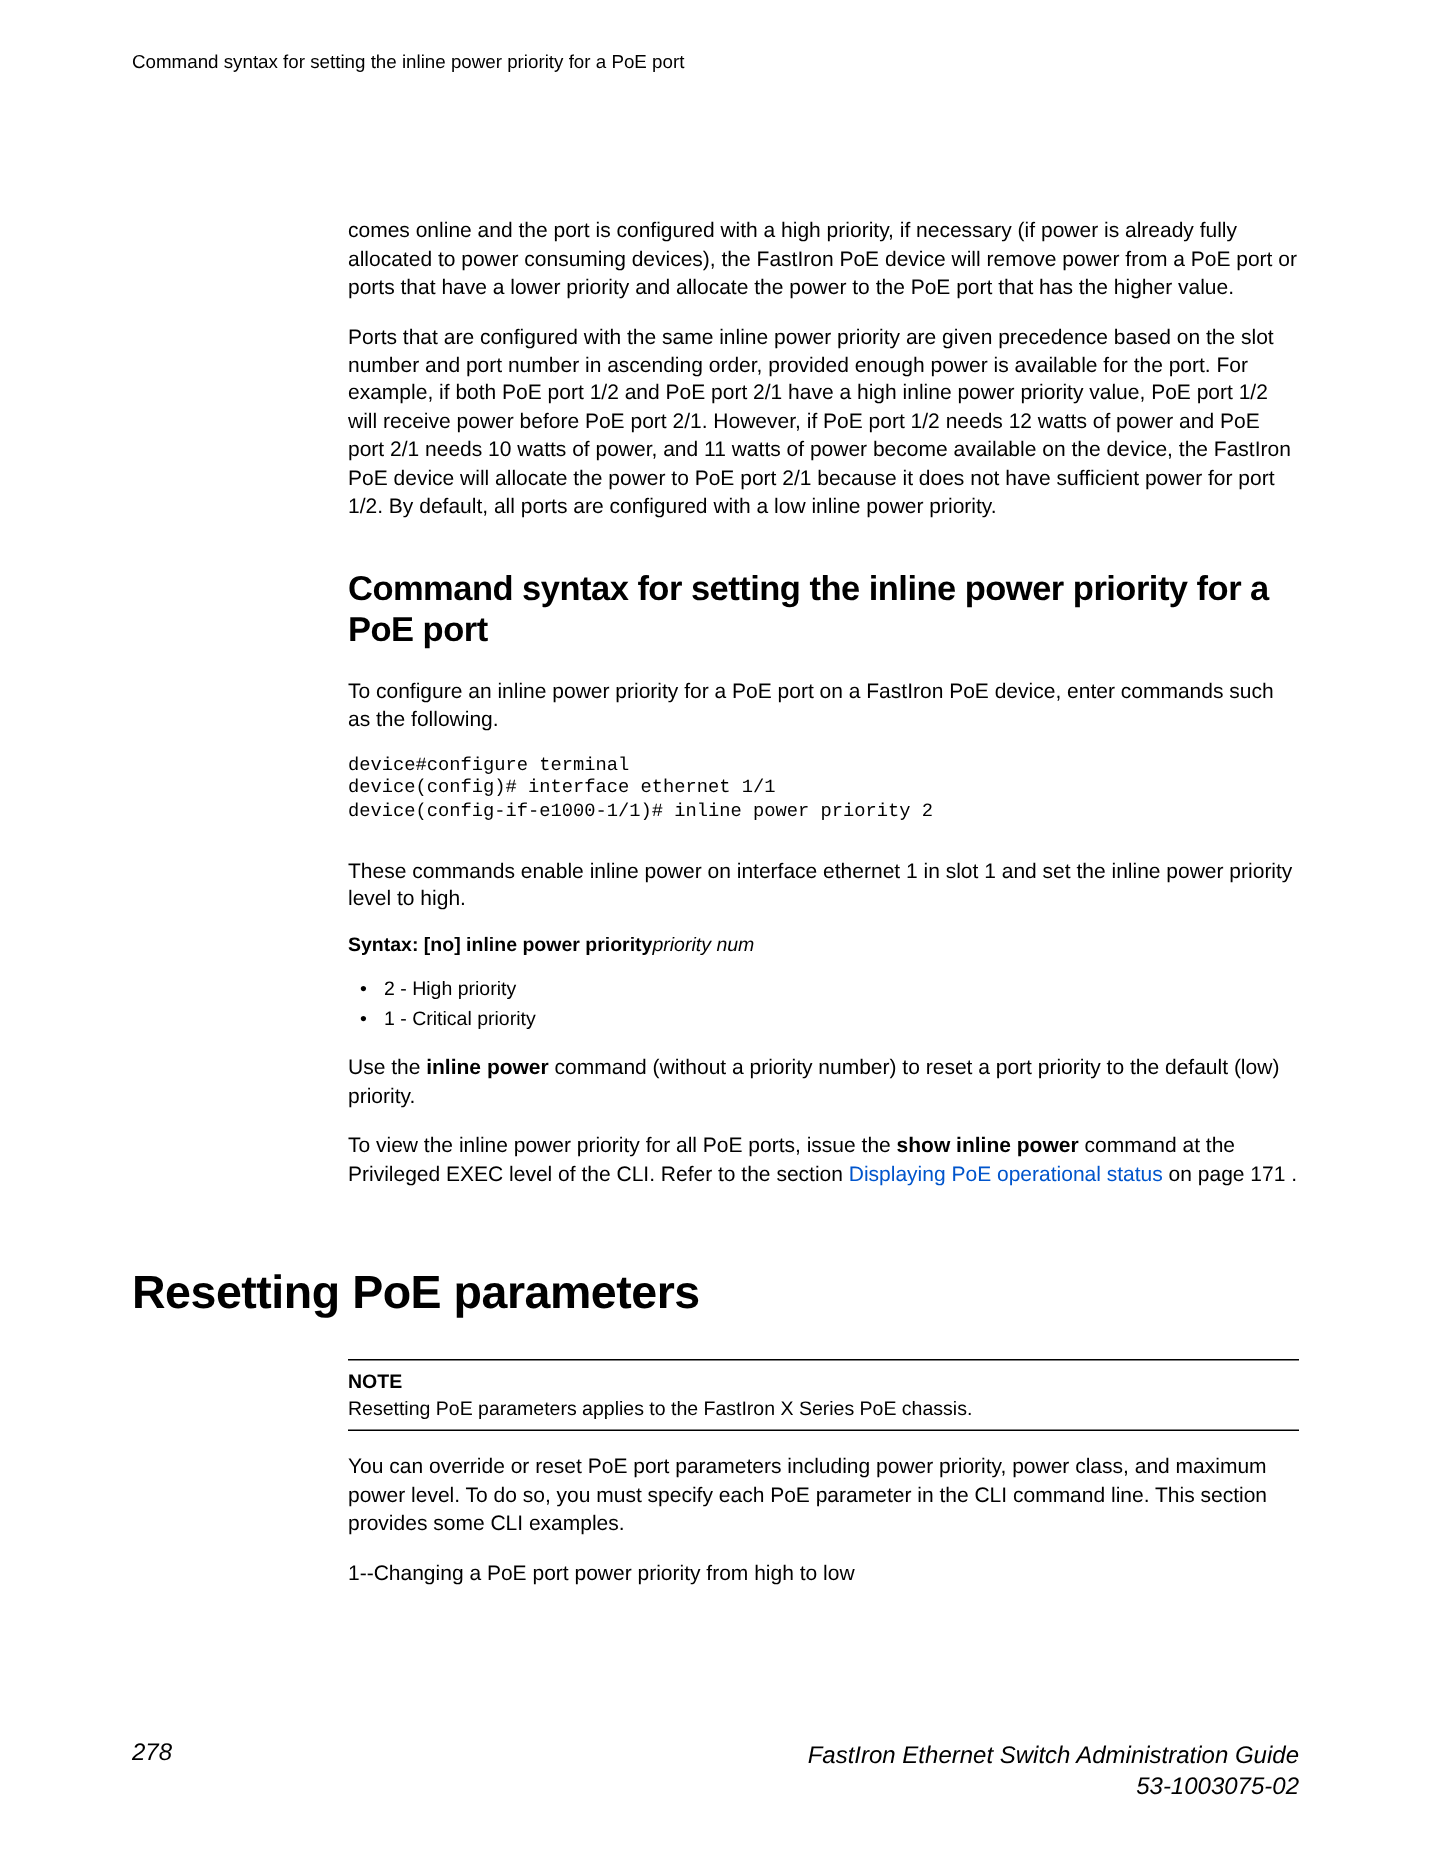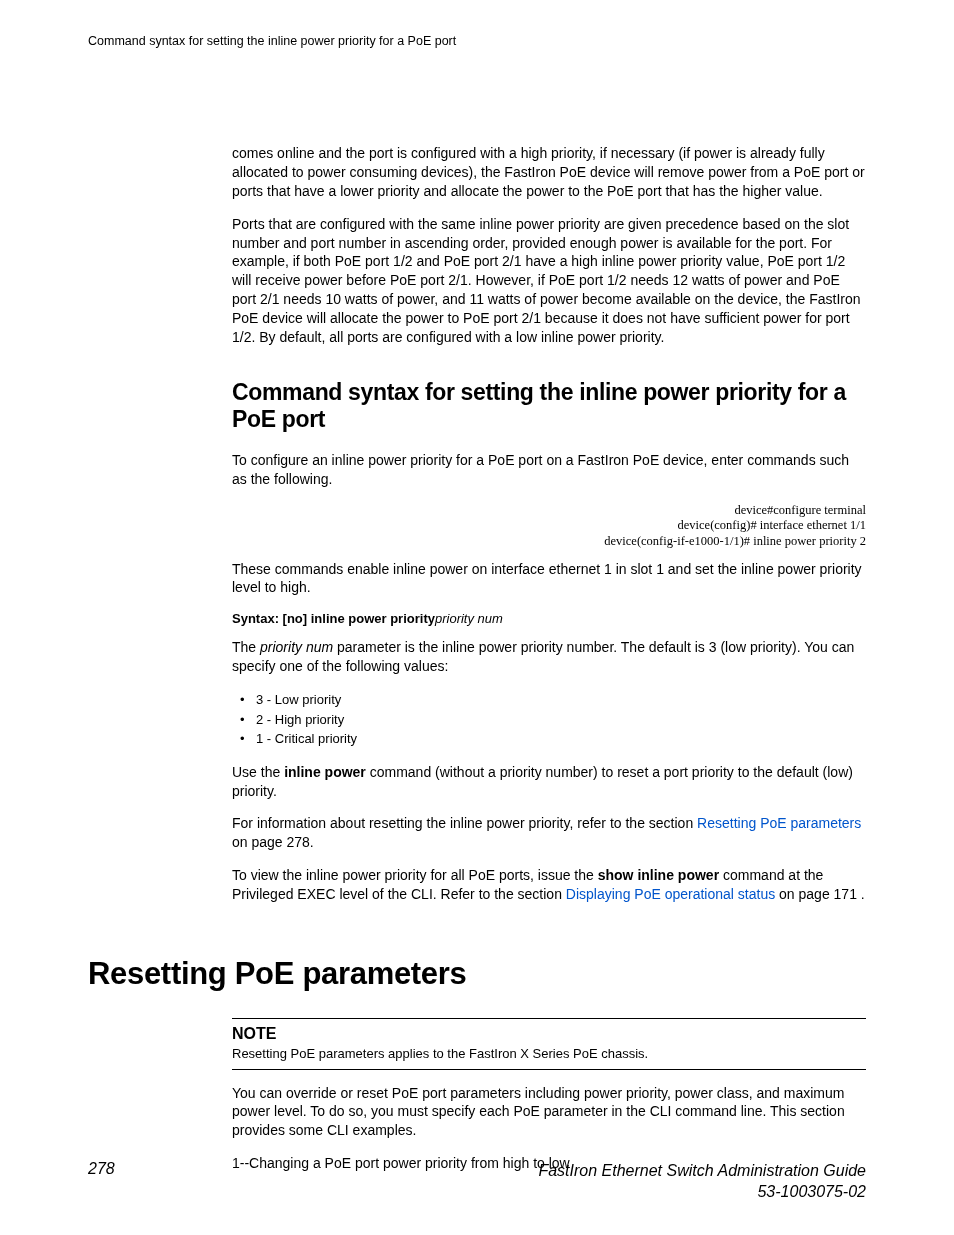--- a/index.html
+++ b/index.html
@@ -40,26 +40,25 @@
   }
   h1.chapter-heading {
     font-family: "Arial Narrow", Arial, sans-serif;
     font-stretch: condensed;
     font-weight: 700;
     font-size: 31px;
     letter-spacing: -0.01em;
     margin: 52px 0 26px -144px;
   }
   pre.codeblock {
-    font-family: Liberation Serif, serif;
+    font-family: Liberation Mono, monospace;
     font-size: 12.5px;
     line-height: 1.25;
-    margin: 14px 0 10px 0;
+    margin: 14px 0 21px 0;
     white-space: pre;
-    text-align: right;
   }
   .syntax-line {
     font-size: 13px;
     margin: 0 0 12px 0;
   }
   .syntax-line strong { font-weight: 700; }
   .syntax-line em { font-style: italic; }
   ul.bullets {
     list-style: none;
     padding: 0;
@@ -83,21 +82,21 @@
   .note-box {
     margin: 0 0 14px 0;
   }
   .note-rule {
     border: 0;
     border-top: 1px solid #000;
     margin: 0;
   }
   .note-label {
     font-weight: 700;
-    font-size: 16px;
+    font-size: 13px;
     margin: 6px 0 2px 0;
   }
   .note-text {
     font-size: 13px;
     margin: 0 0 6px 0;
     line-height: 1.35;
   }
   .footer {
     position: absolute;
     bottom: 32px;
@@ -129,38 +128,31 @@
     <pre class="codeblock">device#configure terminal
 device(config)# interface ethernet 1/1
 device(config-if-e1000-1/1)# inline power priority 2</pre>
 
     <p class="para">These commands enable inline power on interface ethernet 1 in slot 1 and set the inline power priority level to high.</p>
 
     <p class="syntax-line">
       <strong>Syntax: [no] inline power priority</strong><em>priority num</em>
     </p>
 
-    <p class="para">
-      <span>The </span><em>priority num</em><span> parameter is the inline power priority number. The default is 3 (low priority). You can specify one of the following values:</span>
-    </p>
 
     <ul class="bullets">
-      <li>3 - Low priority</li>
       <li>2 - High priority</li>
       <li>1 - Critical priority</li>
     </ul>
 
     <p class="para">
       <span>Use the </span><strong>inline power</strong><span> command (without a priority number) to reset a port priority to the default (low) priority.</span>
     </p>
 
 
-    <p class="para">
-      <span>For information about resetting the inline power priority, refer to the section </span><span class="link">Resetting PoE parameters</span><span> on page 278.</span>
-    </p>
 
     <p class="para">
       <span>To view the inline power priority for all PoE ports, issue the </span><strong>show inline power</strong><span> command at the Privileged EXEC level of the CLI. Refer to the section </span><span class="link">Displaying PoE operational status</span><span> on page 171 .</span>
     </p>
 
     <h1 class="chapter-heading">Resetting PoE parameters</h1>
 
     <div class="note-box">
       <hr class="note-rule">
       <div class="note-label">NOTE</div>

